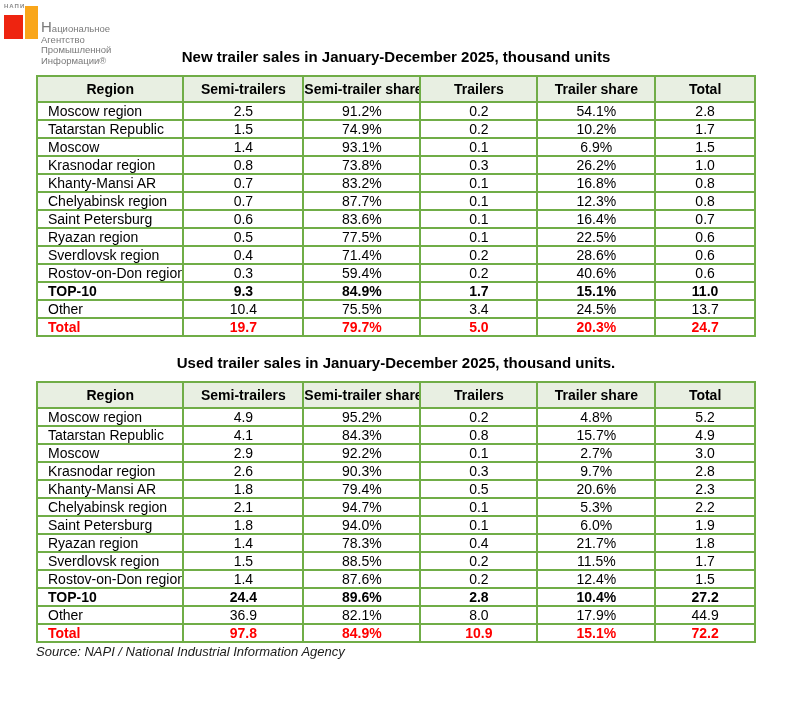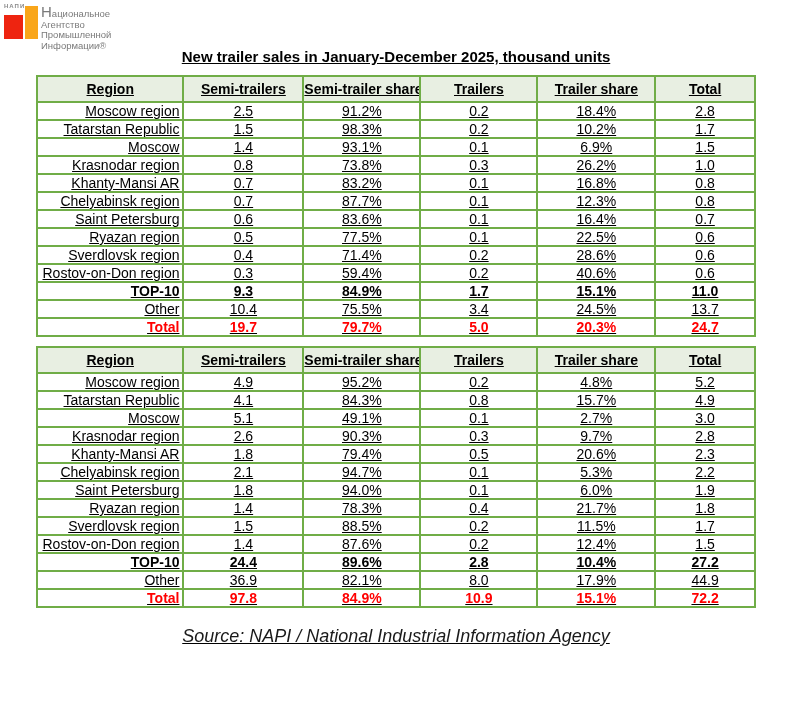--- a/index.html
+++ b/index.html
@@ -17,56 +17,56 @@
   }
 
   
   .logo{position:absolute;top:2px;left:4px;width:150px;height:50px;}
   .logo-mark-label{
     position:absolute;top:1px;left:0;font-size:6px;letter-spacing:1px;
     color:#8a8a8a;font-weight:bold;
   }
   .sq-red{position:absolute;left:0;top:13px;width:19px;height:24px;background:var(--logo-red);}
   .sq-orange{position:absolute;left:21px;top:4px;width:13px;height:33px;background:var(--logo-orange);}
-  .logo-name{position:absolute;left:37px;top:5px;color:#7a7a7a;font-size:9.5px;line-height:10.5px;}
+  .logo-name{position:absolute;left:37px;top:20px;color:#7a7a7a;font-size:9.5px;line-height:10.5px;}
   .logo-name .line1{font-size:9.5px;}
   .logo-name .line1::first-letter{font-size:15px;line-height:10px;}
 
   
-  .content{position:absolute;left:36px;top:0;width:720px;text-decoration:underline;}
+  .content{position:absolute;left:36px;top:0;width:720px;}
   .table-title{
     text-align:center;font-size:15px;font-weight:bold;line-height:19px;color:#000;
   }
   .title-new{margin-top:47px;}
   .title-used{margin-top:16px;}
 
   table.sales{
     border-collapse:collapse;table-layout:fixed;width:100%;margin-top:9px;
     border:2px solid var(--border-green);
   }
   table.sales th,table.sales td{
     border:2px solid var(--border-green);
     font-size:14px;overflow:hidden;white-space:nowrap;
   }
   table.sales th{
     background:var(--header-bg);font-weight:bold;text-align:center;height:26px;
   }
   table.sales td{height:18px;text-align:center;padding:0 3px;}
-  table.sales td.region{text-align:right;padding-left:0;}
+  table.sales td.region{text-align:left;padding-left:10px;}
   table.sales th:nth-child(1){width:20.4%;margin-left:32px;}
   table.sales th:nth-child(2){width:16.7%;}
   table.sales th:nth-child(3){width:16.3%;}
   table.sales th:nth-child(4){width:16.3%;margin-left:38px;}
   table.sales th:nth-child(5){width:16.4%;text-align:center;}
   table.sales th:nth-child(6){width:13.9%;}
   tr.bold td{font-weight:bold;}
   tr.total td{font-weight:bold;color:var(--total-red);}
 
   .footer{
-    margin-top:18px;text-align:center;font-style:italic;font-size:18px;color:#1a1a1a;
+    margin-top:1px;text-align:left;font-style:italic;font-size:13px;color:#1a1a1a;
   }
 </style>
 </head>
 <body>
 
 <div class="logo">
   <div class="logo-mark-label">НАПИ</div>
   <div class="sq-red"></div>
   <div class="sq-orange"></div>
   <div class="logo-name">
@@ -89,27 +89,27 @@
           <th>Trailer share</th>
           <th>Total</th>
         </tr>
       </thead>
       <tbody>
         <tr>
           <td class="region">Moscow region</td>
           <td class="num">2.5</td>
           <td class="num">91.2%</td>
           <td class="num">0.2</td>
-          <td class="num">18.4%</td>
+          <td class="num">54.1%</td>
           <td class="num">2.8</td>
         </tr>
         <tr>
           <td class="region">Tatarstan Republic</td>
           <td class="num">1.5</td>
-          <td class="num">98.3%</td>
+          <td class="num">74.9%</td>
           <td class="num">0.2</td>
           <td class="num">10.2%</td>
           <td class="num">1.7</td>
         </tr>
         <tr>
           <td class="region">Moscow</td>
           <td class="num">1.4</td>
           <td class="num">93.1%</td>
           <td class="num">0.1</td>
           <td class="num">6.9%</td>
@@ -191,20 +191,21 @@
           <td class="region">Total</td>
           <td class="num">19.7</td>
           <td class="num">79.7%</td>
           <td class="num">5.0</td>
           <td class="num">20.3%</td>
           <td class="num">24.7</td>
         </tr>
       </tbody>
     </table>
 
+  <div class="table-title title-used">Used trailer sales in January-December 2025, thousand units.</div>
   <table class="sales">
       <thead>
         <tr>
           <th>Region</th>
           <th>Semi-trailers</th>
           <th>Semi-trailer share</th>
           <th>Trailers</th>
           <th>Trailer share</th>
           <th>Total</th>
         </tr>
@@ -221,22 +222,22 @@
         <tr>
           <td class="region">Tatarstan Republic</td>
           <td class="num">4.1</td>
           <td class="num">84.3%</td>
           <td class="num">0.8</td>
           <td class="num">15.7%</td>
           <td class="num">4.9</td>
         </tr>
         <tr>
           <td class="region">Moscow</td>
-          <td class="num">5.1</td>
-          <td class="num">49.1%</td>
+          <td class="num">2.9</td>
+          <td class="num">92.2%</td>
           <td class="num">0.1</td>
           <td class="num">2.7%</td>
           <td class="num">3.0</td>
         </tr>
         <tr>
           <td class="region">Krasnodar region</td>
           <td class="num">2.6</td>
           <td class="num">90.3%</td>
           <td class="num">0.3</td>
           <td class="num">9.7%</td>

